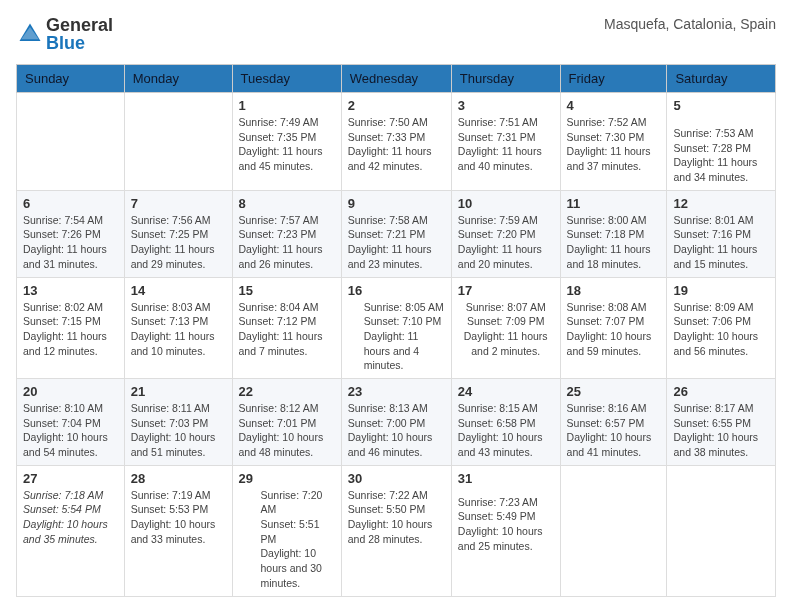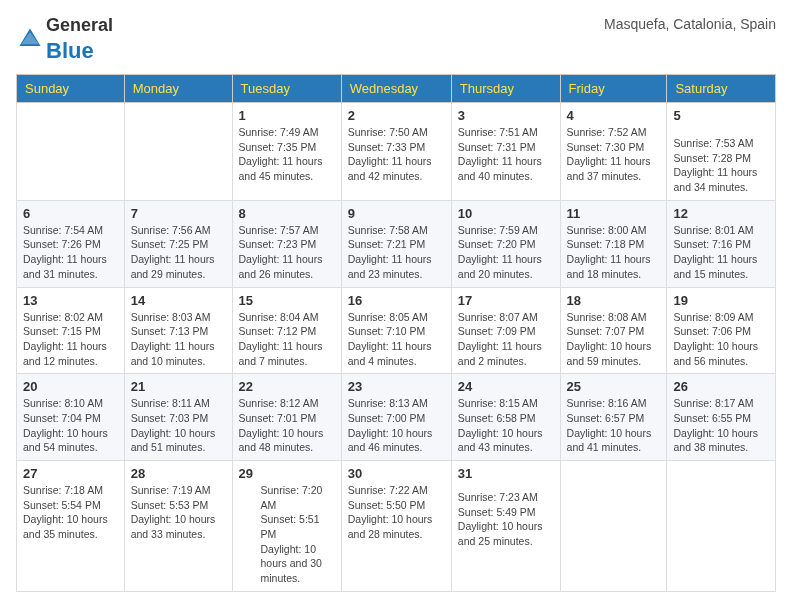--- a/index.html
+++ b/index.html
@@ -17,29 +17,28 @@
       margin-bottom: 12px;
     }
     .logo {
       display: flex;
       align-items: center;
     }
     .logo-text {
       display: flex;
       flex-direction: column;
       line-height: 1;
-      gap: 6px;
     }
     .logo-general {
       font-size: 18px;
       font-weight: bold;
       color: #333;
     }
     .logo-blue {
-      font-size: 22px;
+      font-size: 18px;
       font-weight: bold;
       color: #1a75bb;
     }
     .logo-icon {
       width: 28px;
       height: 28px;
       margin-right: 2px;
     }
     .title-block {
       text-align: right;
@@ -53,21 +52,21 @@
       font-size: 14px;
       color: #555;
     }
     .calendar {
       width: 100%;
       border-collapse: collapse;
       font-size: 11px;
     }
     .calendar thead tr th {
       background-color: #2979b8;
-      color: #fde047;
+      color: #0f172a;
       text-align: left;
       padding: 6px 8px;
       font-size: 13px;
       font-weight: normal;
       border: 1px solid #ccc;
     }
     .calendar tbody tr td {
       border: 1px solid #ddd;
       vertical-align: top;
       padding: 5px 6px;
@@ -218,27 +217,27 @@
 Daylight: 11 hours and 10 minutes.</div>
         </td>
         <td>
           <span class="day-num">15</span>
           <div class="day-info" style="white-space: pre-line;">Sunrise: 8:04 AM
 Sunset: 7:12 PM
 Daylight: 11 hours and 7 minutes.</div>
         </td>
         <td>
           <span class="day-num">16</span>
-          <div class="day-info" style="white-space: pre-line;">Sunrise: 8:05 AM
+          <div class="day-info" style="white-space: pre-line; margin-left: 16px;">Sunrise: 8:05 AM
 Sunset: 7:10 PM
 Daylight: 11 hours and 4 minutes.</div>
         </td>
         <td>
           <span class="day-num">17</span>
-          <div class="day-info" style="white-space: pre-line;">Sunrise: 8:07 AM
+          <div class="day-info" style="white-space: pre-line; text-align: center;">Sunrise: 8:07 AM
 Sunset: 7:09 PM
 Daylight: 11 hours and 2 minutes.</div>
         </td>
         <td>
           <span class="day-num">18</span>
           <div class="day-info" style="white-space: pre-line;">Sunrise: 8:08 AM
 Sunset: 7:07 PM
 Daylight: 10 hours and 59 minutes.</div>
         </td>
         <td>
@@ -288,21 +287,21 @@
         <td>
           <span class="day-num">26</span>
           <div class="day-info" style="white-space: pre-line;">Sunrise: 8:17 AM
 Sunset: 6:55 PM
 Daylight: 10 hours and 38 minutes.</div>
         </td>
       </tr>
       <tr>
         <td>
           <span class="day-num">27</span>
-          <div class="day-info" style="white-space: pre-line;">Sunrise: 7:18 AM
+          <div class="day-info" style="white-space: pre-line; font-style: italic;">Sunrise: 7:18 AM
 Sunset: 5:54 PM
 Daylight: 10 hours and 35 minutes.</div>
         </td>
         <td>
           <span class="day-num">28</span>
           <div class="day-info" style="white-space: pre-line;">Sunrise: 7:19 AM
 Sunset: 5:53 PM
 Daylight: 10 hours and 33 minutes.</div>
         </td>
         <td>

